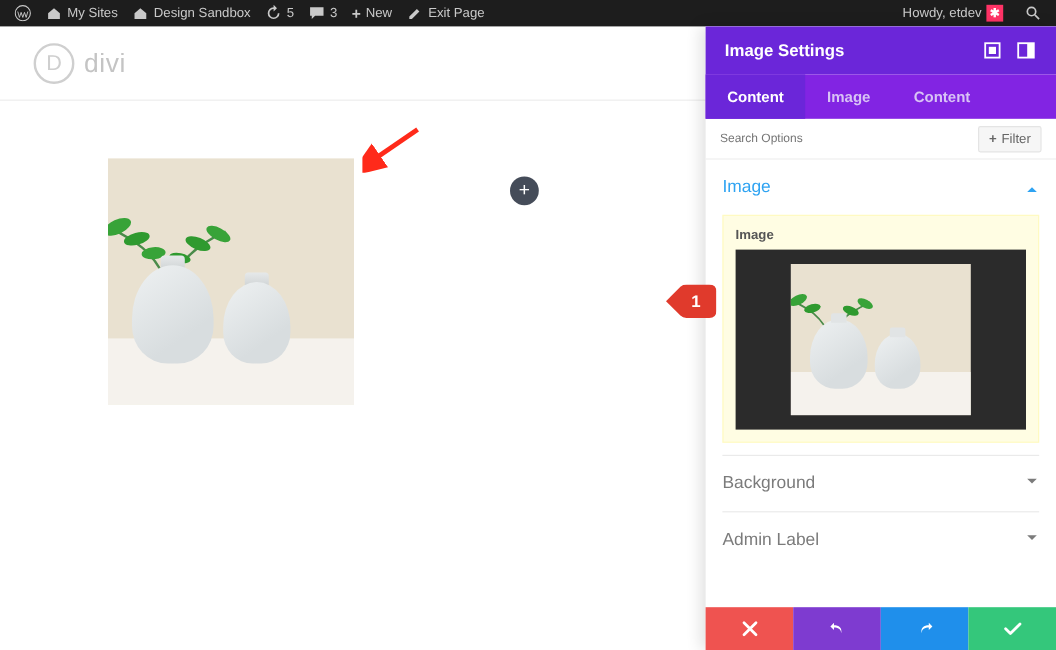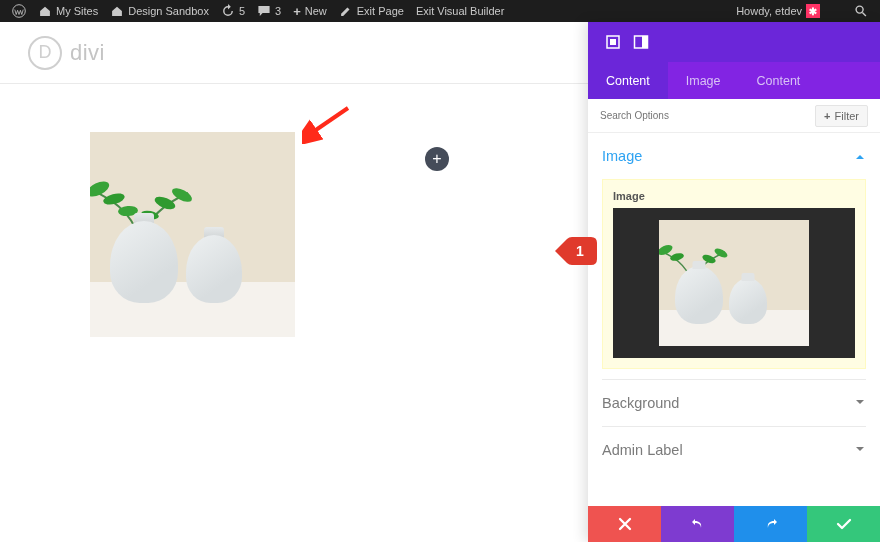--- a/index.html
+++ b/index.html
@@ -2,21 +2,21 @@
 <html><head>
 <meta charset="utf-8">
 <style>
   * { box-sizing: border-box; margin: 0; padding: 0; font-family: -apple-system, "Segoe UI", Arial, sans-serif; }
   body { width: 880px; height: 542px; overflow: hidden; background: #fff; position: relative; }
 
   
   .wpbar { height: 22px; background: #1d1d1d; color: #c9c9c9; display: flex; align-items: center; font-size: 11px; padding: 0 6px; }
   .wpbar .left { display: flex; align-items: center; gap: 0; flex: 1; }
   .wpbar .item { display: flex; align-items: center; gap: 4px; padding: 12px 6px; height: 22px; cursor: pointer; white-space: nowrap; }
-  .wpbar .right { display: flex; align-items: center; gap: 22px; }
+  .wpbar .right { display: flex; align-items: center; gap: 6px; }
   .wpbar .avatar { width: 14px; height: 14px; background: #ff3366; display: flex; align-items: center; justify-content: center; color:#fff; font-size:10px; font-weight:bold; }
   .wpbar svg { width: 14px; height: 14px; fill: #c9c9c9; }
 
   
   .diviheader { height: 62px; border-bottom: 1px solid #eaeaea; display: flex; align-items: center; padding: 0 28px; }
   .diviheader .logo { display:flex; align-items:center; gap:8px; color:#a6a6a6; }
   .diviheader .logo-circle { width:34px; height:34px; border:2px solid #cfcfcf; border-radius:50%; display:flex; align-items:center; justify-content:center; color:#cfcfcf; font-size:18px; font-weight:300; }
   .diviheader .logo-text { color:#c4c4c4; font-size:22px; font-weight:300; letter-spacing:0.5px; }
 
   
@@ -42,21 +42,21 @@
   .pointer-badge { position:absolute; left:555px; top:237px; z-index:40; pointer-events:none; }
   .pointer-badge svg { width:42px; height:28px; }
 
   
   .panel { position:absolute; top:22px; right:0; width:292px; height:calc(542px - 22px); background:#fff; box-shadow:-4px 0 12px rgba(0,0,0,0.12); display:flex; flex-direction:column; }
   .panel-header { background:#6b26d9; color:#fff; height:40px; display:flex; align-items:center; padding:0 16px; gap:10px; }
   .panel-header .title { flex:1; font-size:14px; font-weight:600; }
   .panel-header .hicon { width:18px; height:18px; display:flex; align-items:center; justify-content:center; cursor:pointer; }
   .panel-header svg { fill:#fff; width:16px; height:16px; }
   .panel-tabs { background:#8224e3; display:flex; height:37px; }
-  .panel-tabs .tab { flex:0 0 auto; padding:0 18px; display:flex; align-items:center; color:#d8c2f5; font-size:12.5px; font-weight:400; cursor:pointer; }
+  .panel-tabs .tab { flex:0 0 auto; padding:0 18px; display:flex; align-items:center; color:#d8c2f5; font-size:12.5px; font-weight:700; cursor:pointer; }
   .panel-tabs .tab.active { background:#6b26d9; color:#fff; }
   .panel-search { height:34px; border-bottom:1px solid #eee; display:flex; align-items:center; padding:0 12px; gap:6px; }
   .panel-search input { flex:1; border:none; outline:none; font-size:10px; color:#888; background:transparent; }
   .panel-search .filter-btn { background:#f6f6f6; border:1px solid #e4e4e4; color:#666; font-size:11px; padding:4px 8px; border-radius:2px; display:flex; align-items:center; gap:4px; cursor:pointer; }
 
   .panel-body { flex:1; overflow-y:auto; padding:0 14px 10px; }
   .sect { padding:14px 0; border-top:1px solid #eaeaea; display:flex; align-items:center; justify-content:space-between; cursor:pointer; }
   .sect:first-child { border-top:none; }
   .sect .label { font-size:14.5px; color:#7b7b7b; font-weight:500; }
   .sect.open .label { color:#2ea3f2; }
@@ -123,23 +123,20 @@
       </div>
     <div class="item">
         <span style="font-size:13px;font-weight:bold">+</span>
         <span>New</span>
       </div>
     <div class="item">
         <svg viewBox="0 0 20 20">
           <path d="M3 14l9-9 3 3-9 9H3z"></path>
         </svg>
         <span>Exit Page</span>
-      </div>
-    <div class="item">
-        <span>Exit Visual Builder</span>
       </div>
   </div>
   <div class="right">
     <div class="item">
         <span>Howdy, etdev</span>
         <span class="avatar">✱</span>
       </div>
     <div class="item">
         <svg viewBox="0 0 20 20">
           <circle cx="8" cy="8" r="5" fill="none" stroke="#c9c9c9" stroke-width="2"></circle>
@@ -200,20 +197,21 @@
 
 <div class="pointer-badge">
   <svg viewBox="0 0 42 28">
     <path d="M0 14 L12 2 Q14 0 17 0 H36 Q42 0 42 6 V22 Q42 28 36 28 H17 Q14 28 12 26 Z" fill="#e03a2c"></path>
     <text x="25" y="19" text-anchor="middle" fill="#fff" font-size="14" font-weight="700">1</text>
   </svg>
 </div>
 
 <div class="panel">
   <div class="panel-header">
+    <span class="title">Image Settings</span>
     <span class="hicon">
         <svg viewBox="0 0 16 16">
           <rect x="2" y="2" width="12" height="12" fill="none" stroke="#fff" stroke-width="1.5"></rect>
           <rect x="5" y="5" width="6" height="6" fill="#fff"></rect>
         </svg>
       </span>
     <span class="hicon">
         <svg viewBox="0 0 16 16">
           <rect x="1.5" y="2" width="13" height="12" fill="none" stroke="#fff" stroke-width="1.5"></rect>
           <rect x="9" y="2" width="5.5" height="12" fill="#fff"></rect>

